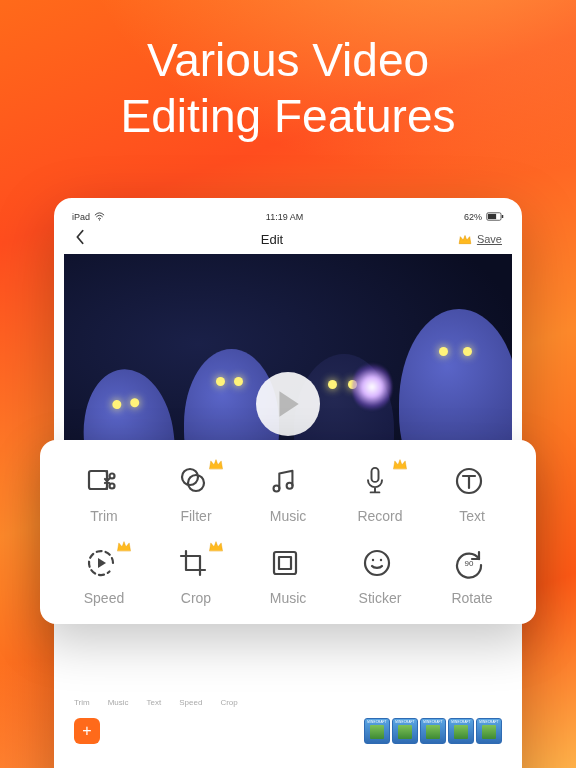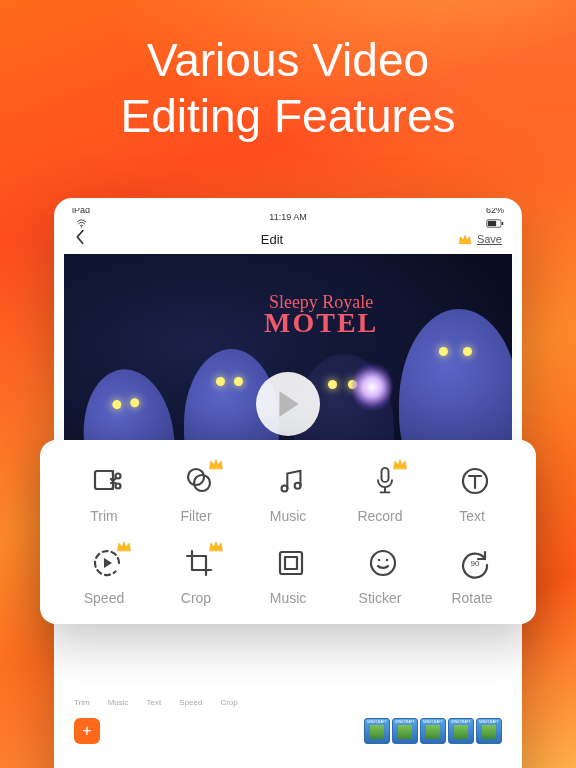--- a/index.html
+++ b/index.html
@@ -18,21 +18,21 @@
     pointer-events:none;
   }
   .headline { position:absolute; top:32px; left:0; right:0; text-align:center; color:#fff;
     font-size:46px; font-weight:500; line-height:1.22; }
 
   
   .ipad { position:absolute; top:198px; left:54px; width:468px; height:630px; background:#fff;
     border-radius:18px; border:10px solid #fff; box-shadow:0 20px 60px rgba(0,0,0,0.25); overflow:hidden; }
   .status { height:16px; display:flex; align-items:center; justify-content:space-between;
     font-size:9px; color:#333; padding:2px 8px 0; }
-  .status .left, .status .right { display:flex; gap:4px; align-items:center;flex-direction:column; }
+  .status .left, .status .right { display:flex; gap:4px; align-items:center; }
   .nav { height:30px; display:flex; align-items:center; justify-content:space-between; padding:0 10px; }
   .nav .title { font-size:13px; font-weight:400; color:#222; }
   .nav .back { font-size:16px; color:#333; }
   .nav .save { display:flex; gap:5px; align-items:center; font-size:11px; color:#555;text-decoration:underline; }
 
   .video { position:relative; height:300px; background:#0b0d24;
     background: radial-gradient(120% 90% at 30% 30%, #1a2048 0%, #0a0d22 60%);
   }
   .playbtn { position:absolute; top:50%; left:50%; transform:translate(-50%,-50%);
     width:64px; height:64px; border-radius:50%; background:rgba(255,255,255,0.9);
@@ -49,21 +49,21 @@
   .thumb::after{ content:""; position:absolute; inset:6px 5px 4px; background:linear-gradient(180deg,#7fc257,#3e8a34); border-radius:1px;}
   .thumb .t{ position:absolute; top:1px; left:1px; right:1px; font-size:3px; color:#fff; letter-spacing:0.2px; text-align:center;}
   .times { display:flex; justify-content:space-between; font-size:9px; padding-top:32px; }
 
   
   .panel { position:absolute; top:440px; left:40px; right:40px; background:#fff;
     border-radius:16px; box-shadow:0 18px 50px rgba(0,0,0,0.22);
     padding:22px 18px 18px; }
   .grid { display:grid; grid-template-columns:repeat(5,1fr); row-gap:20px; }
   .tool { display:flex; flex-direction:column; align-items:center; gap:8px; position:relative; }
-  .tool .ic { width:38px; height:38px; display:flex; align-items:center; justify-content:flex-end; }
+  .tool .ic { width:38px; height:38px; display:flex; align-items:center; justify-content:flex-start; }
   .tool svg { stroke:#444; fill:none; stroke-width:2.2; stroke-linecap:round; stroke-linejoin:round; }
   .tool .lbl { font-size:14px; color:#9a9a9a; }
   .crown { position:absolute; top:-6px; right:18px; }
   .crown svg { fill:#ffba1f; stroke:#e59a00; stroke-width:0.6; }
 
   
   .scene { position:absolute; inset:0; }
   .motel { position:absolute; top:40px; left:200px; color:#f05a6b; font-family:cursive; font-size:18px; line-height:0.9; text-align:center;}
   .motel .big { font-size:28px; letter-spacing:2px; font-weight:700;}
   .creature { position:absolute; background:radial-gradient(circle at 40% 30%, #5a65c8, #2a2e72); border-radius:50% 50% 45% 45%; }
@@ -122,24 +122,20 @@
       <span class="save">
         <svg width="14" height="12" viewBox="0 0 24 20">
             <path d="M2 18 L4 6 L9 12 L12 4 L15 12 L20 6 L22 18 Z" fill="#ffba1f" stroke="#e59a00"></path>
           </svg>
         <span>Save</span>
       </span>
     </div>
 
     <div class="video">
       <div class="scene">
-        <div class="motel">
-          <div>Sleepy Royale</div>
-          <div class="big">MOTEL</div>
-        </div>
         <div class="creature c1">
           <span class="eye" style="left:32px;top:30px"></span>
             <span class="eye" style="left:50px;top:30px"></span>
         </div>
         <div class="creature c2">
           <span class="eye" style="left:32px;top:28px"></span>
             <span class="eye" style="left:50px;top:28px"></span>
         </div>
         <div class="creature c3">
           <span class="eye" style="left:34px;top:26px"></span>

